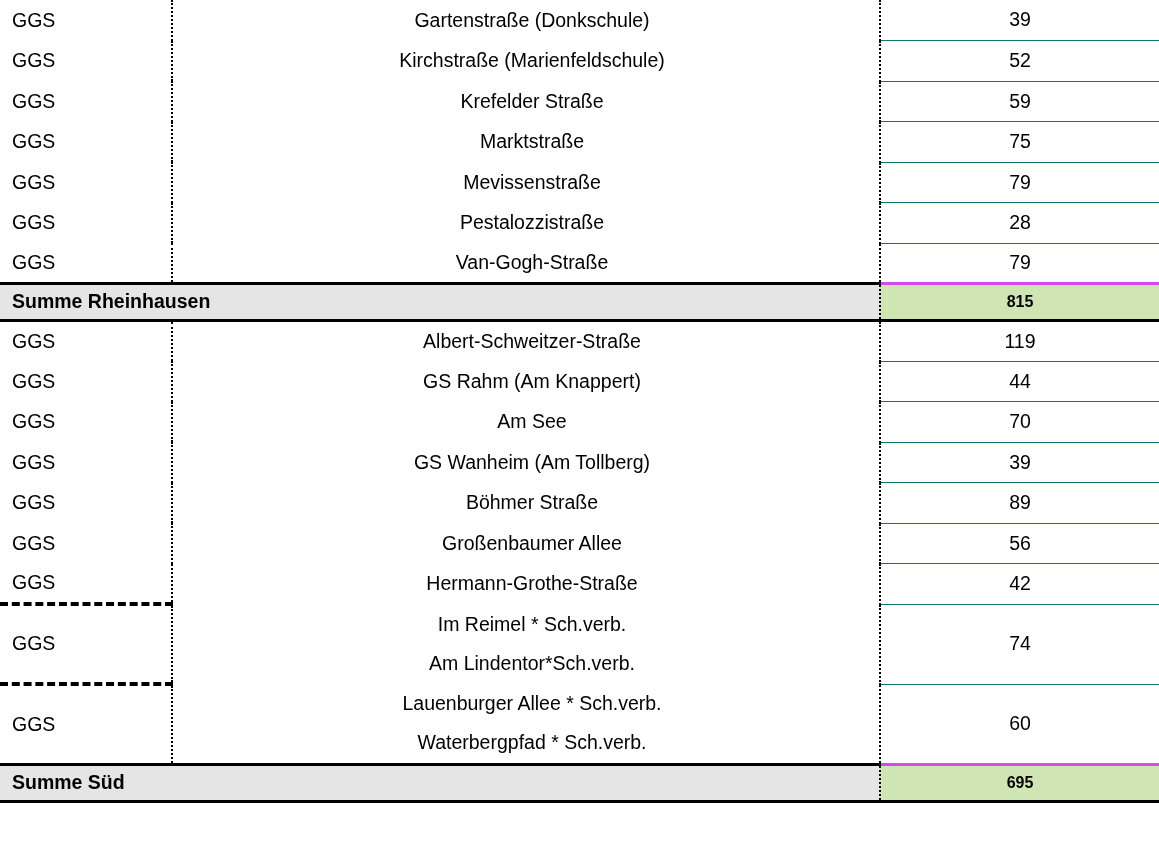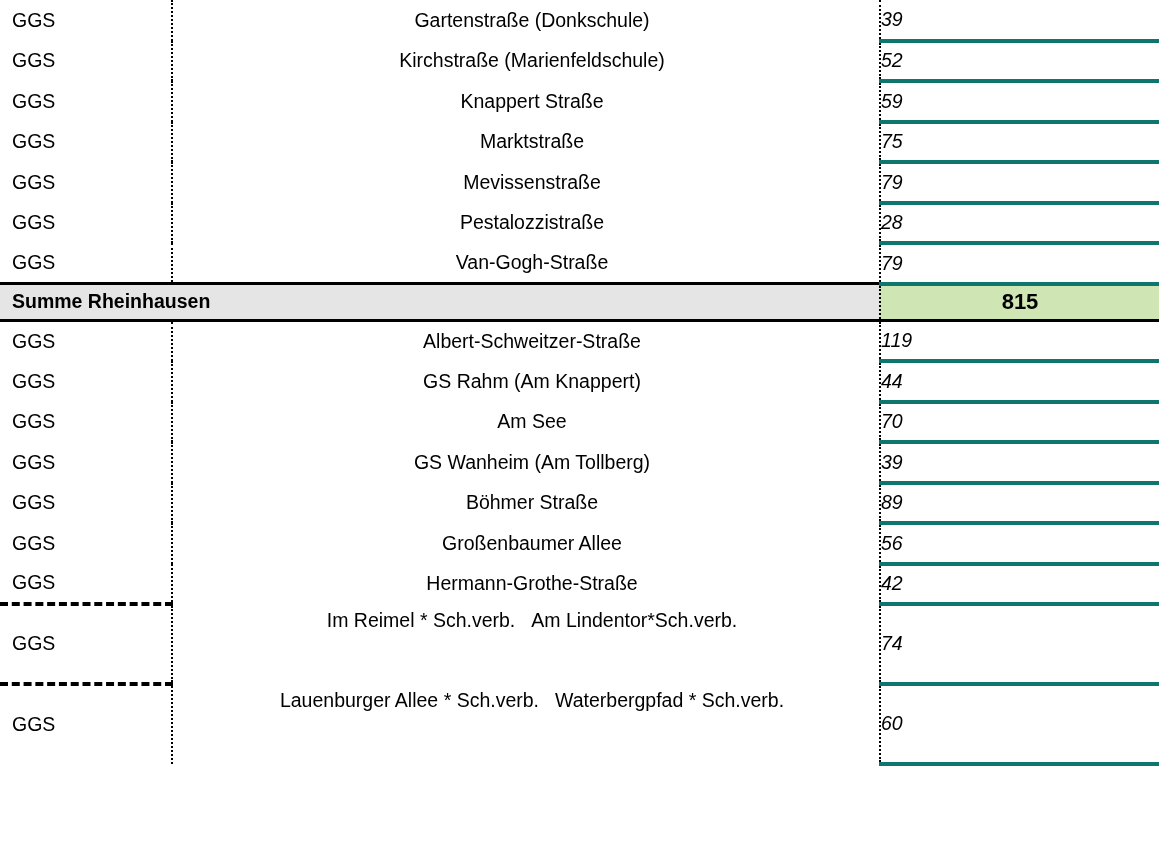--- a/index.html
+++ b/index.html
@@ -46,23 +46,22 @@
     text-align: left;
     white-space: nowrap;
   }
   td.name {
     padding-left: 12px;
     text-align: center;
     border-right: 2px dotted #000000;
     white-space: nowrap;
   }
   td.count {
-    text-align: left;
-    border-bottom: 4px solid #0f766e;
-    font-style: italic;
+    text-align: center;
+    border-bottom: 1px solid #0f766e;
   }
   tr.data-row td.type,
   tr.data-row td.name {
     border-bottom: 0;
   }
 
   
   td.dash-top { border-top: 4px dashed #000000; }
   td.dash-bottom { border-bottom: 4px dashed #000000; }
 
@@ -73,27 +72,28 @@
     padding-left: 12px;
     border-top: 3px solid #000000;
     border-bottom: 3px solid #000000;
     border-right: 2px dotted #000000;
     font-size: 19.5px;
   }
   tr.sum-row td.sum-count {
     background: #cfe5b4;
     font-weight: bold;
     text-align: center;
-    border-top: 3px solid #0ea5e9;
+    border-top: 3px solid #d946ef;
     border-bottom: 3px solid #000000;
-    font-size: 22px;
+    font-size: 16px;
   }
 
   .two-lines {
     display: flex;
+    flex-direction: column;
     justify-content: center;
     gap: 16px;
     height: 78px;
     box-sizing: border-box;
     padding: 4px 0;
   }
   .two-lines span { display: block; }
 </style>
 </head>
 <body>
@@ -114,21 +114,21 @@
       </tr>
 
       <tr class="data-row">
         <td class="type">GGS</td>
         <td class="name">Kirchstraße (Marienfeldschule)</td>
         <td class="count">52</td>
       </tr>
 
       <tr class="data-row">
         <td class="type">GGS</td>
-        <td class="name">Knappert Straße</td>
+        <td class="name">Krefelder Straße</td>
         <td class="count">59</td>
       </tr>
 
       <tr class="data-row">
         <td class="type">GGS</td>
         <td class="name">Marktstraße</td>
         <td class="count">75</td>
       </tr>
 
       <tr class="data-row">
@@ -212,16 +212,20 @@
         <td class="type">GGS</td>
         <td class="name">
           <div class="two-lines">
             <span>Lauenburger Allee * Sch.verb.</span>
             <span>Waterbergpfad * Sch.verb.</span>
           </div>
         </td>
         <td class="count">60</td>
       </tr>
 
+      <tr class="sum-row">
+        <td class="sum-label" colspan="2">Summe Süd</td>
+        <td class="sum-count">695</td>
+      </tr>
 
     </tbody>
   </table>
 </div>
 
 </body></html>

